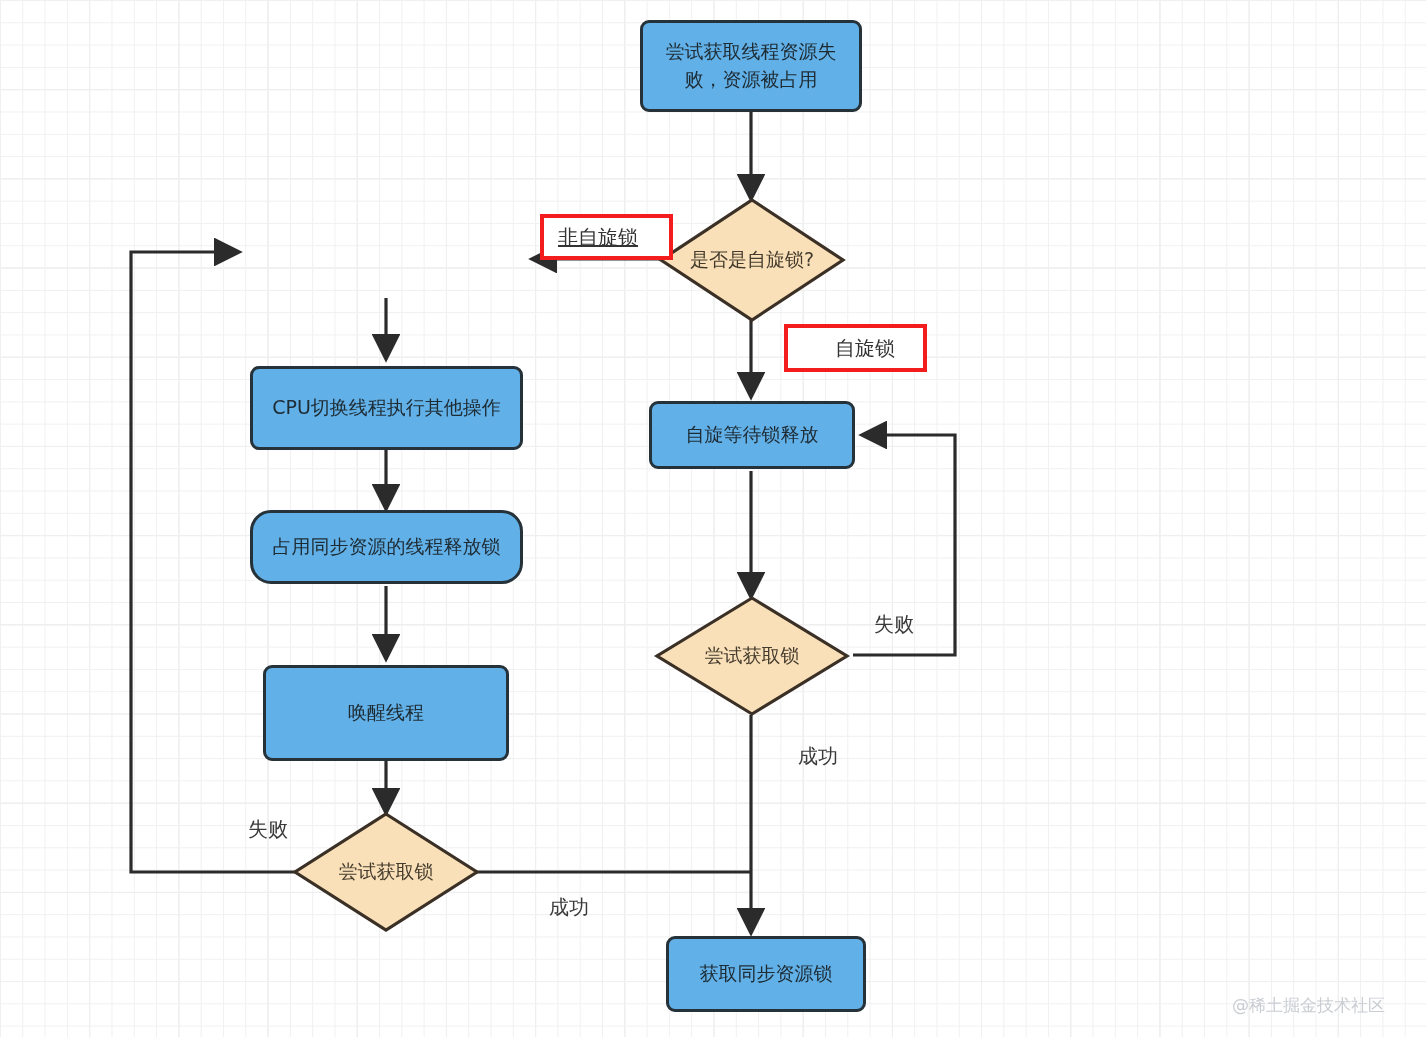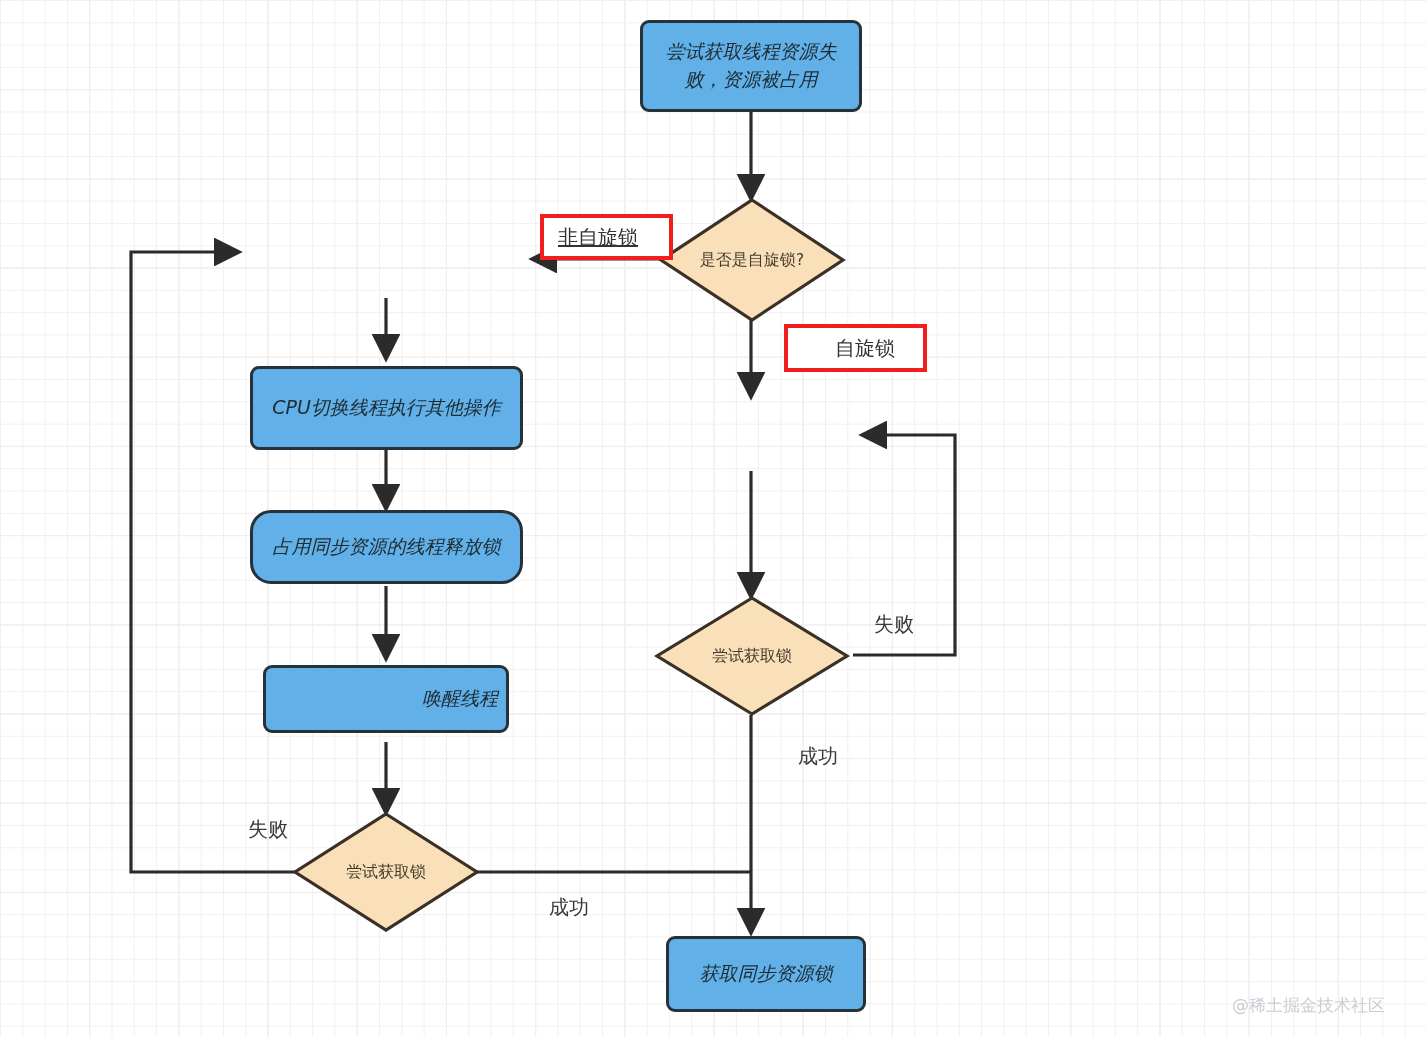--- a/index.html
+++ b/index.html
@@ -38,42 +38,41 @@
     text-align: center;
   }
   .proc {
     background: #62b0e8;
     border: 3px solid #26323a;
     border-radius: 9px;
     color: #1d2b33;
     font-size: 19px;
     line-height: 1.45;
     padding: 0 8px;
-    font-style: italic;
   }
   .decision-wrap {
     position: absolute;
   }
   .decision-wrap svg {
     position: absolute;
     left: 0;
     top: 0;
     overflow: visible;
   }
   .decision-label {
     position: absolute;
     left: 0;
     top: 0;
     width: 100%;
     height: 100%;
     display: flex;
     align-items: center;
     justify-content: center;
     color: #443b2d;
-    font-size: 16px;
+    font-size: 19px;
     pointer-events: none;
   }
   .edge-label {
     position: absolute;
     color: #3a3a3a;
     font-size: 20px;
     white-space: nowrap;
   }
   .tag-box {
     position: absolute;
@@ -138,24 +137,27 @@
 
 
   <div class="node proc" style="left:250px; top:366px; width:273px; height:84px;">
     <span>CPU切换线程执行其他操作</span>
   </div>
 
   <div class="node proc" style="left:250px; top:510px; width:273px; height:74px;border-radius:21px;">
     <span>占用同步资源的线程释放锁</span>
   </div>
 
-  <div class="node proc" style="left:263px; top:665px; width:246px; height:68px;justify-content:flex-end;">
+  <div class="node proc" style="left:263px; top:665px; width:246px; height:96px;">
     <span>唤醒线程</span>
   </div>
 
+  <div class="node proc" style="left:649px; top:401px; width:206px; height:68px;">
+    <span>自旋等待锁释放</span>
+  </div>
 
   <div class="node proc" style="left:666px; top:936px; width:200px; height:76px;">
     <span>获取同步资源锁</span>
   </div>
 
   <div class="decision-wrap" style="left:659px; top:198px; width:186px; height:124px;">
     <svg width="186" height="124" viewBox="0 0 186 124" xmlns="http://www.w3.org/2000/svg">
       <polygon points="93,2 184,62 93,122 2,62" fill="#fae0b9" stroke="#3b3025" stroke-width="3.2"></polygon>
     </svg>
     <div class="decision-label">是否是自旋锁?</div>

